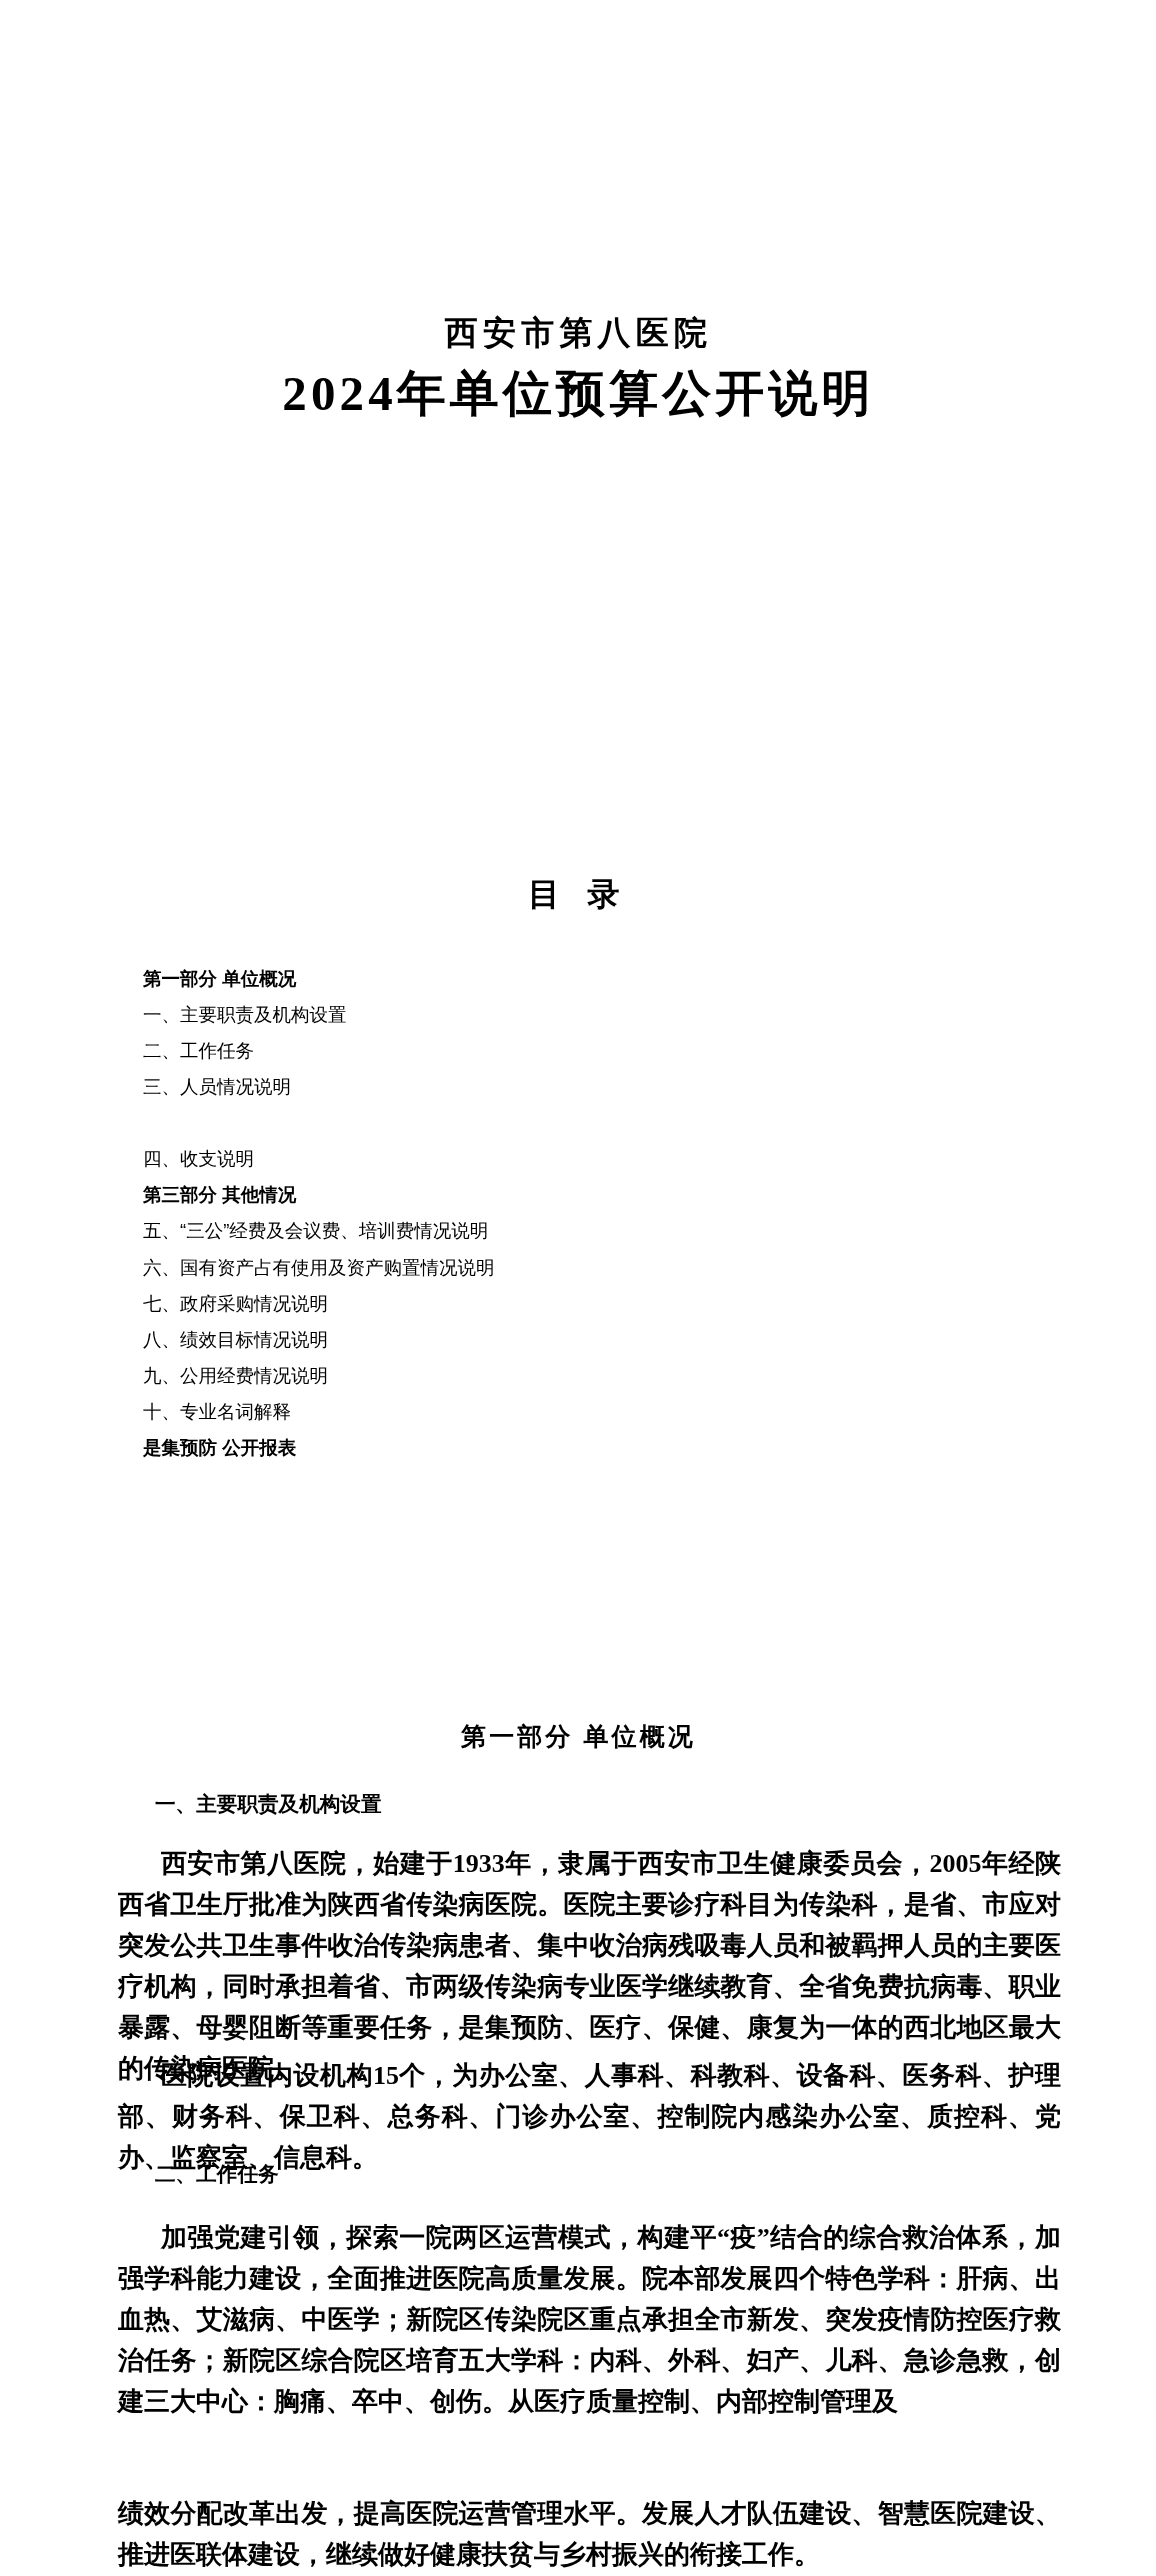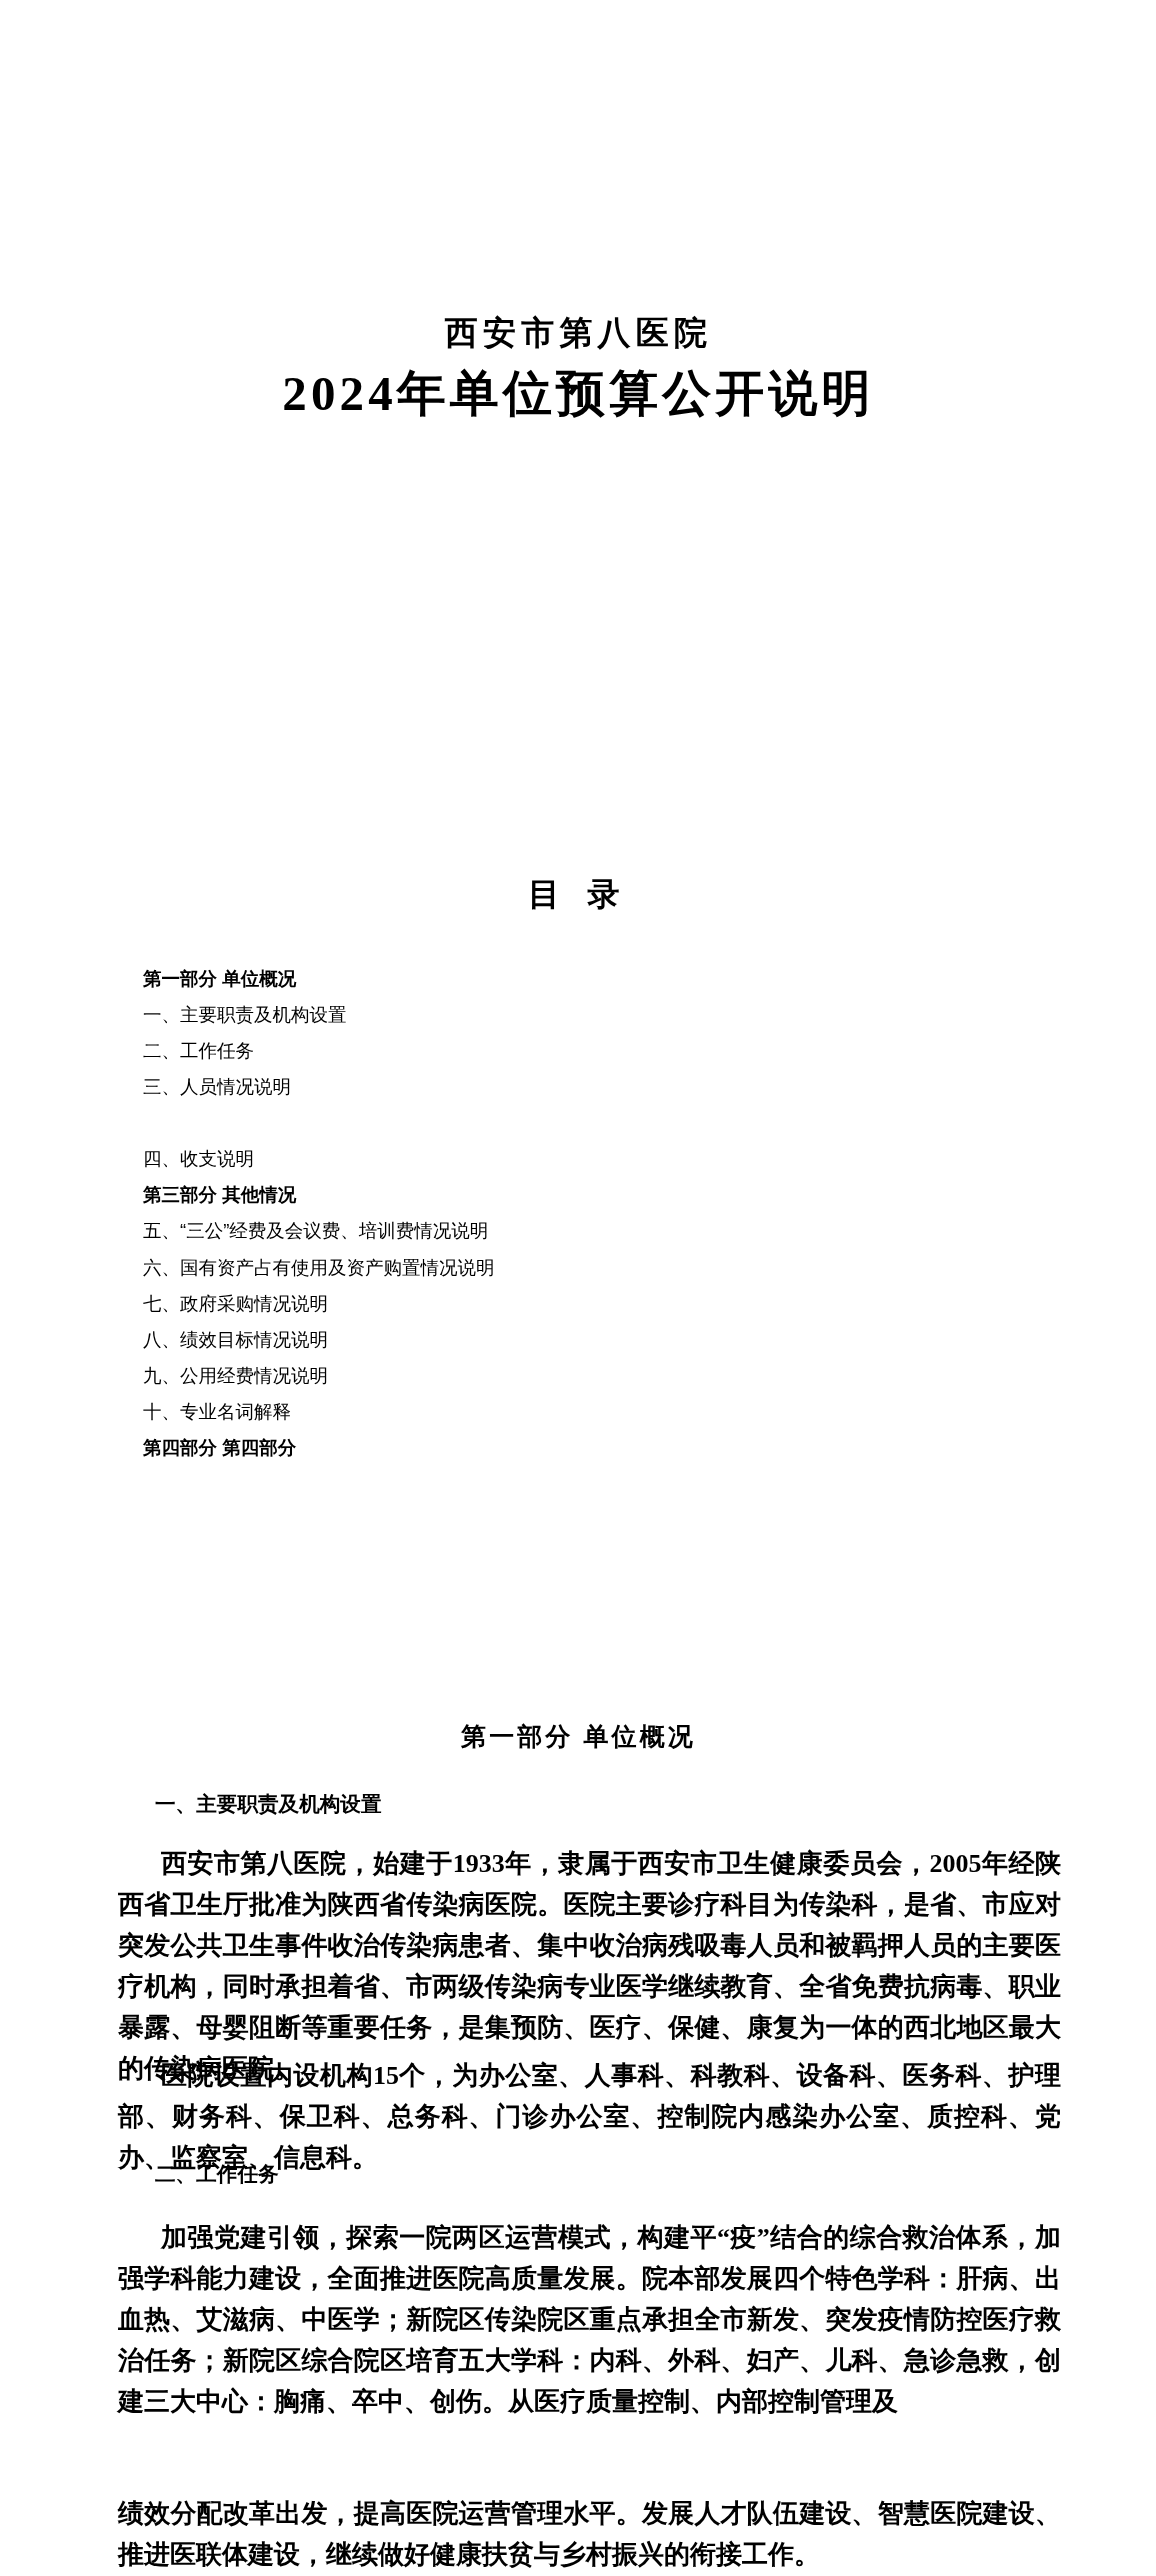--- a/index.html
+++ b/index.html
@@ -54,21 +54,21 @@
   <div class="abs toc-item" style="top:1038px">二、工作任务</div>
   <div class="abs toc-item" style="top:1074px">三、人员情况说明</div>
   <div class="abs toc-item" style="top:1146px">四、收支说明</div>
   <div class="abs toc-item toc-part" style="top:1182px">第三部分 其他情况</div>
   <div class="abs toc-item" style="top:1218px">五、“三公”经费及会议费、培训费情况说明</div>
   <div class="abs toc-item" style="top:1255px">六、国有资产占有使用及资产购置情况说明</div>
   <div class="abs toc-item" style="top:1291px">七、政府采购情况说明</div>
   <div class="abs toc-item" style="top:1327px">八、绩效目标情况说明</div>
   <div class="abs toc-item" style="top:1399px">十、专业名词解释</div>
   <div class="abs toc-item" style="top:1363px">九、公用经费情况说明</div>
-  <div class="abs toc-item toc-part" style="top:1435px">第四部分 第四部分</div>
+  <div class="abs toc-item toc-part" style="top:1435px">是集预防 公开报表</div>
 
   <div class="abs centered part-heading" style="top:1720px">第一部分 单位概况</div>
 
   <div class="abs sec-heading" style="top:1790px">一、主要职责及机构设置</div>
   <div class="abs body-par ind" style="top:1843px">西安市第八医院，始建于1933年，隶属于西安市卫生健康委员会，2005年经陕西省卫生厅批准为陕西省传染病医院。医院主要诊疗科目为传染科，是省、市应对突发公共卫生事件收治传染病患者、集中收治病残吸毒人员和被羁押人员的主要医疗机构，同时承担着省、市两级传染病专业医学继续教育、全省免费抗病毒、职业暴露、母婴阻断等重要任务，是集预防、医疗、保健、康复为一体的西北地区最大的传染病医院。</div>
   <div class="abs body-par ind" style="top:2055px">医院设置内设机构15个，为办公室、人事科、科教科、设备科、医务科、护理部、财务科、保卫科、总务科、门诊办公室、控制院内感染办公室、质控科、党办、监察室、信息科。</div>
 
   <div class="abs sec-heading" style="top:2160px">二、工作任务</div>
   <div class="abs body-par ind" style="top:2217px">加强党建引领，探索一院两区运营模式，构建平“疫”结合的综合救治体系，加强学科能力建设，全面推进医院高质量发展。院本部发展四个特色学科：肝病、出血热、艾滋病、中医学；新院区传染院区重点承担全市新发、突发疫情防控医疗救治任务；新院区综合院区培育五大学科：内科、外科、妇产、儿科、急诊急救，创建三大中心：胸痛、卒中、创伤。从医疗质量控制、内部控制管理及</div>
 

